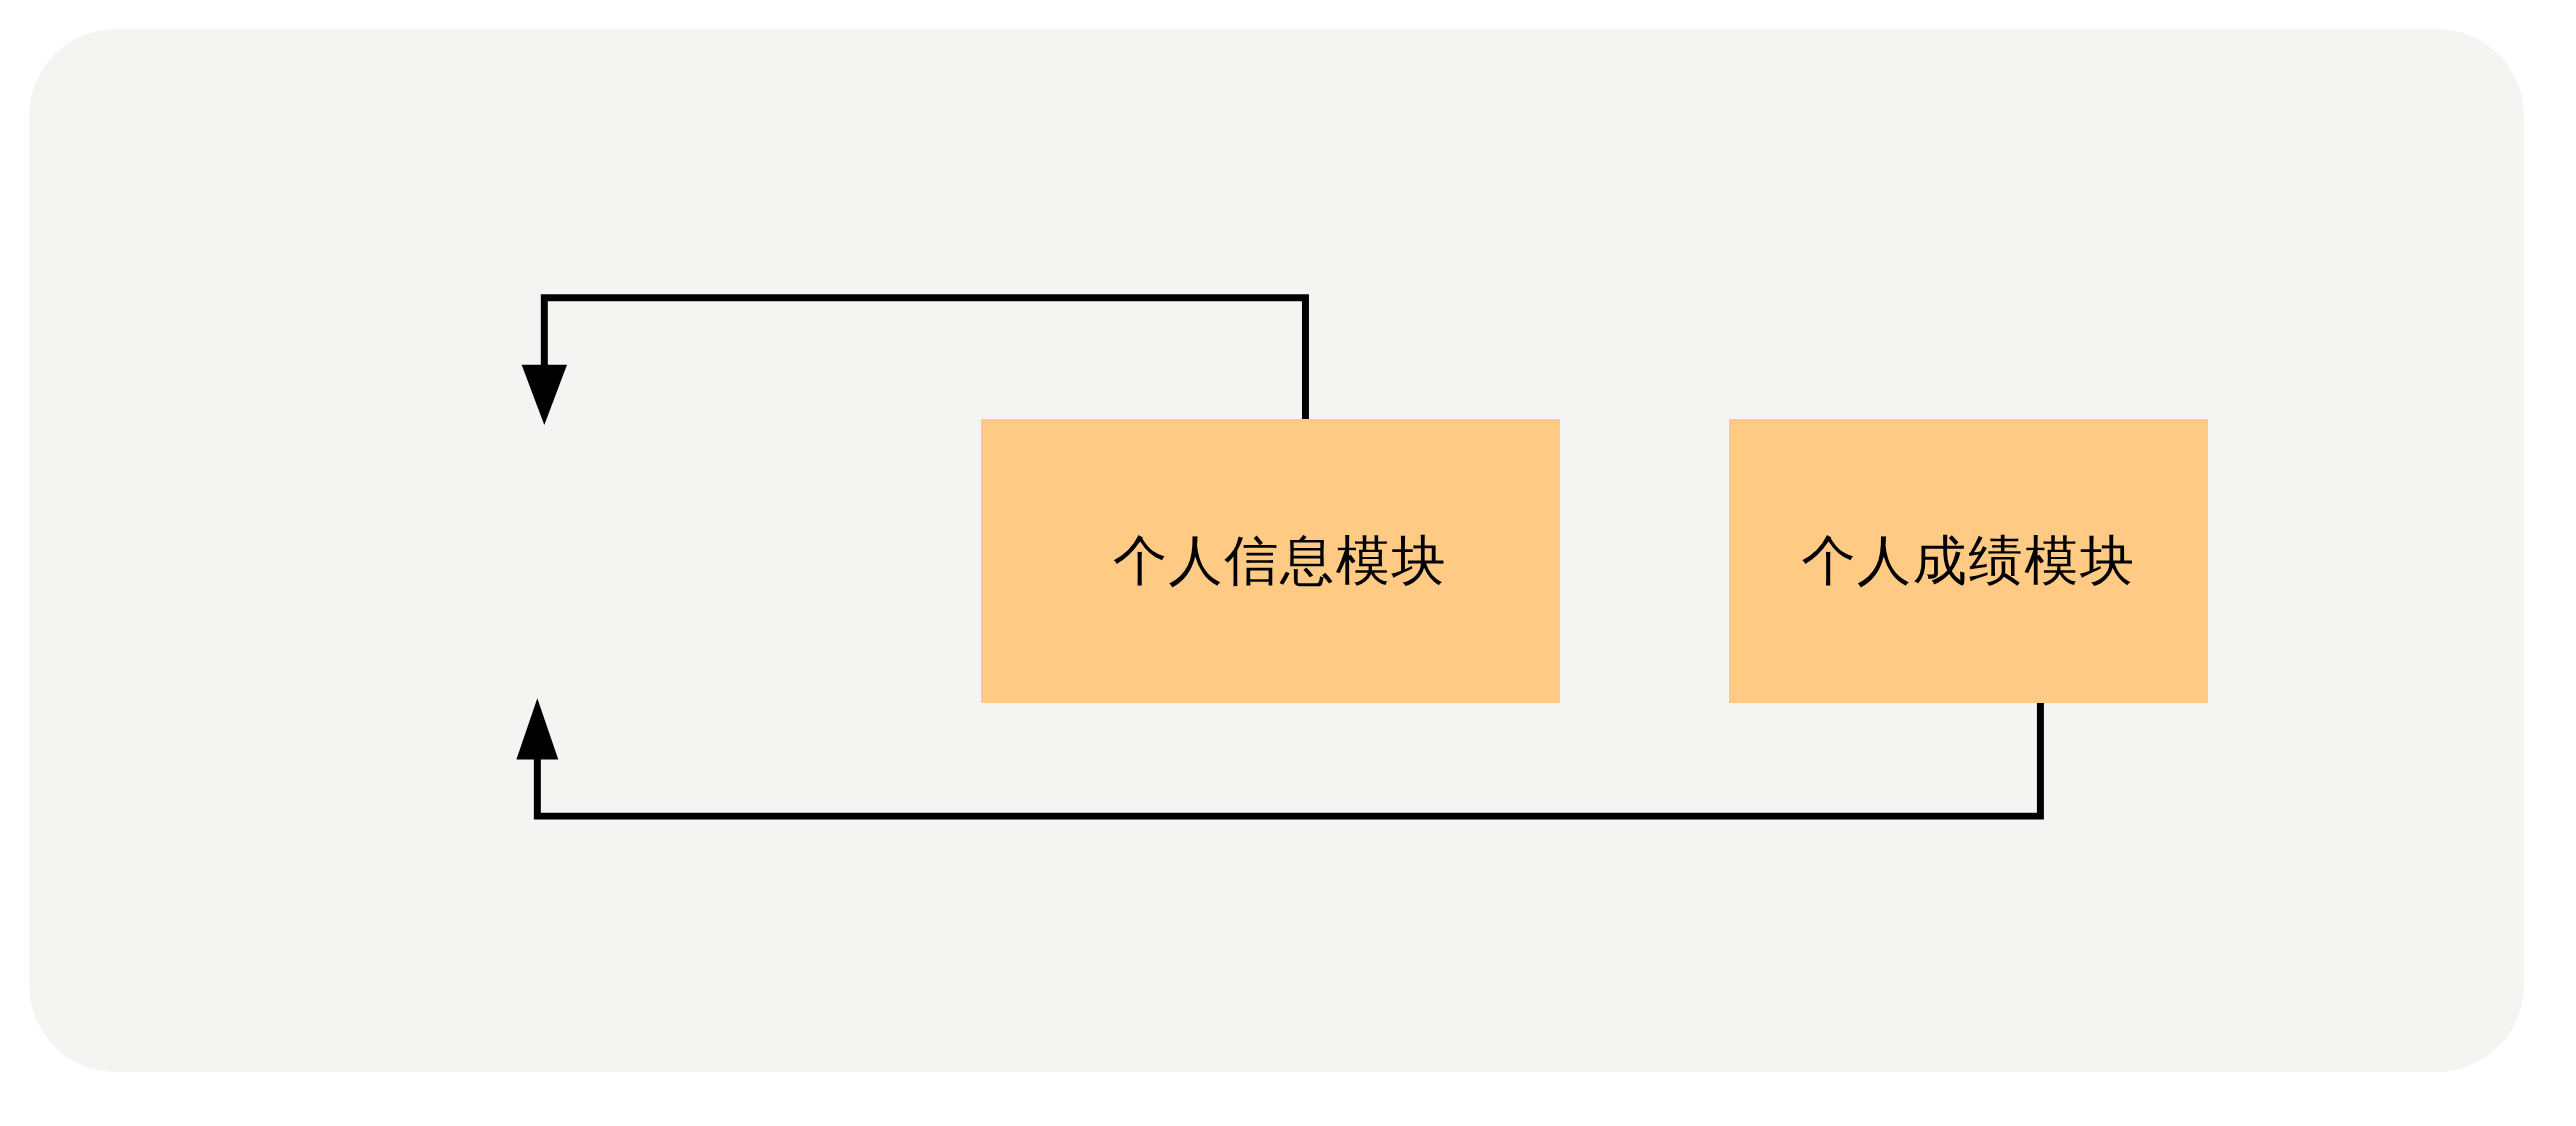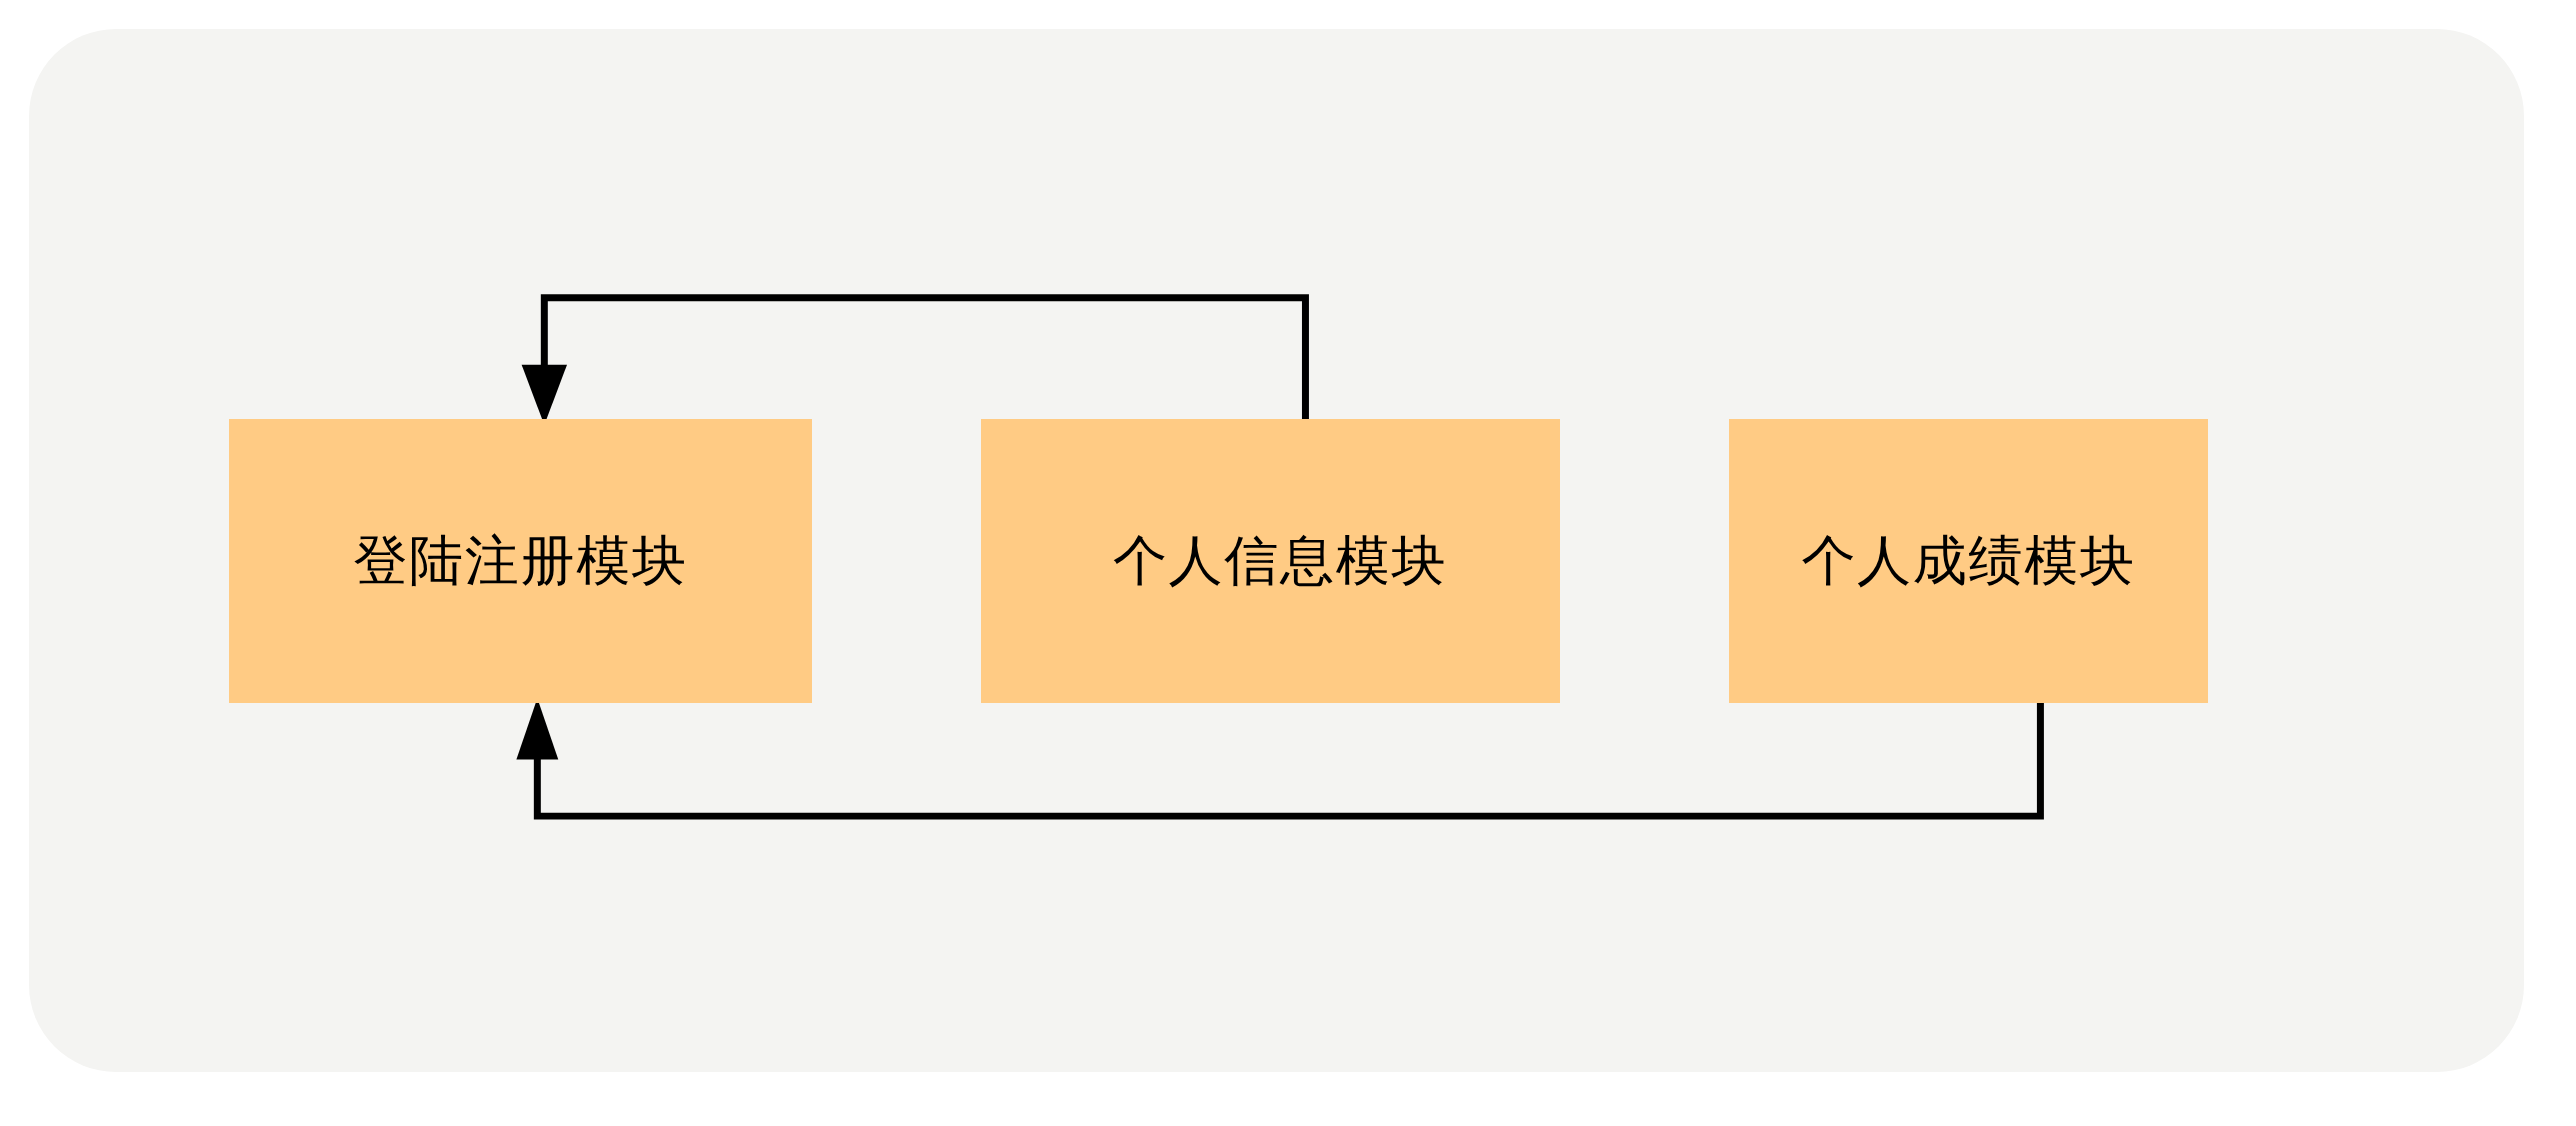--- a/index.html
+++ b/index.html
@@ -77,23 +77,20 @@
       <path d="M 1495 483 L 1495 341 L 623 341 L 623 448" fill="none" stroke="#000000" stroke-width="8" stroke-linecap="butt" stroke-linejoin="miter"></path>
       <polygon points="623,487 597,418 649,418" fill="#000000"></polygon>
     </g>
 
     <g>
       <path d="M 2337 803 L 2337 935 L 615 935 L 615 840" fill="none" stroke="#000000" stroke-width="8" stroke-linecap="butt" stroke-linejoin="miter"></path>
       <polygon points="615,800 591,870 639,870" fill="#000000"></polygon>
     </g>
   </svg>
 
-  <div id="box-login" class="module-box">
-    <span class="module-label">登陆注册模块</span>
-  </div>
 
   <div id="box-profile" class="module-box">
     <span class="module-label">个人信息模块</span>
   </div>
 
   <div id="box-score" class="module-box">
     <span class="module-label">个人成绩模块</span>
   </div>
 
 </div>

